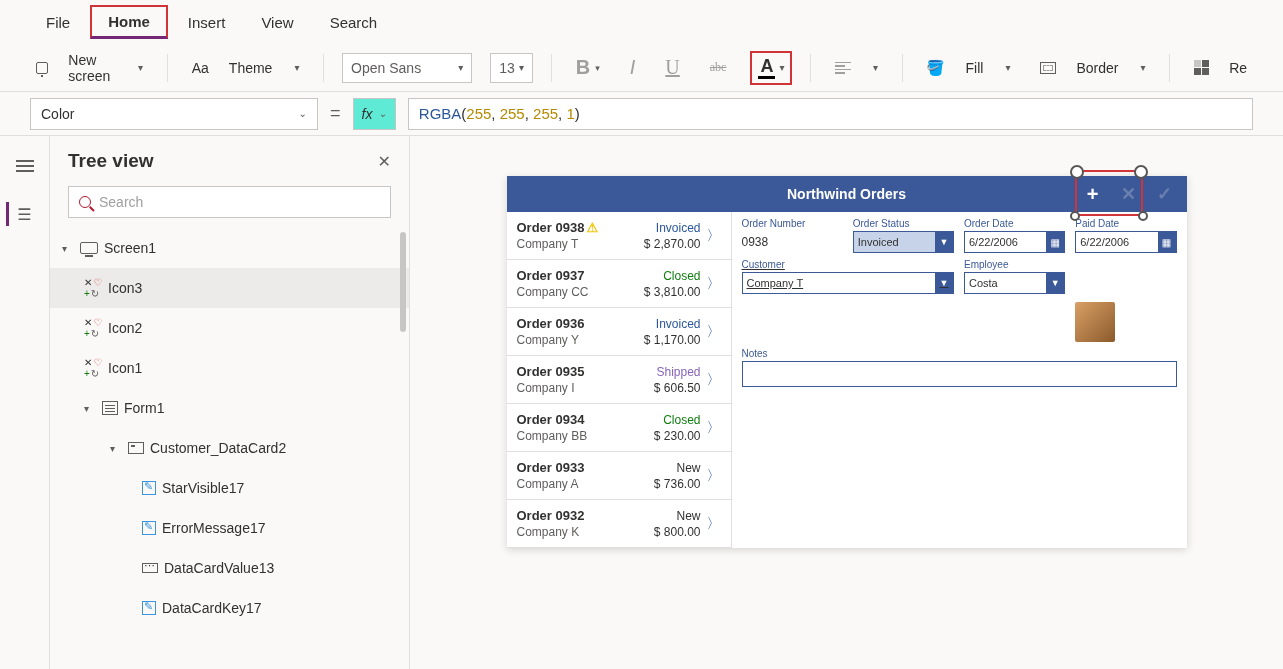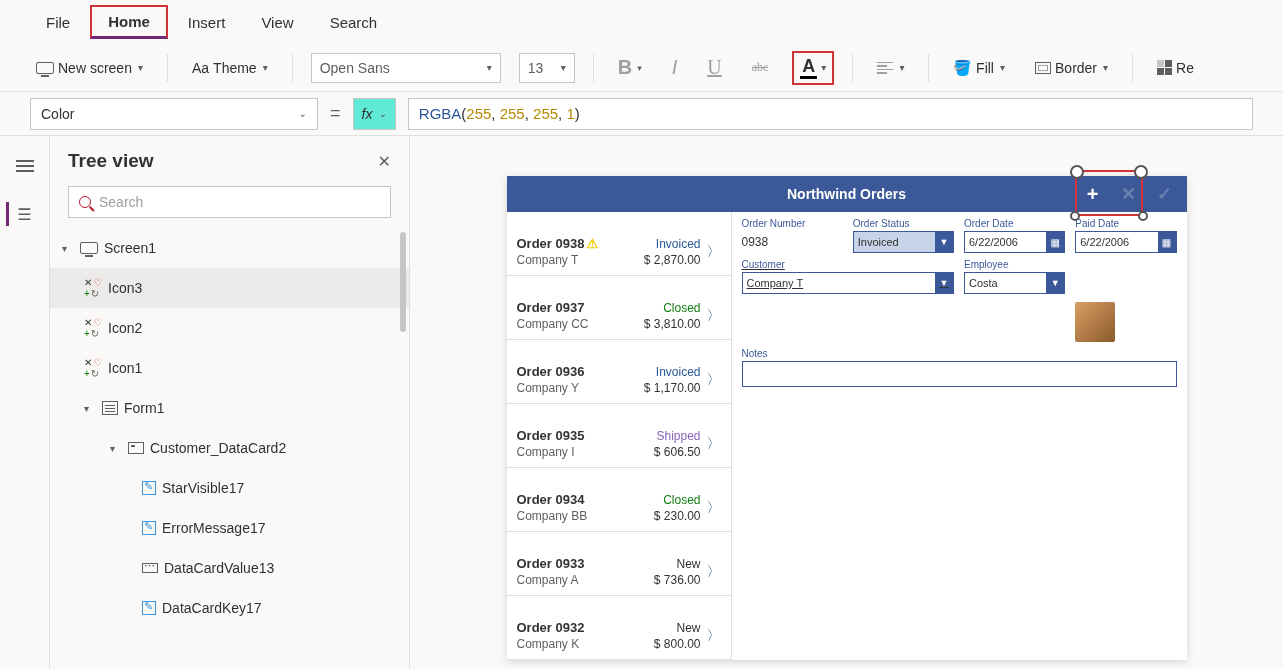--- a/index.html
+++ b/index.html
@@ -7,21 +7,21 @@
 
   
   .menubar { display: flex; align-items: center; padding: 0 30px; height: 44px; background: #faf9f8; gap: 4px; }
   .menu-item { padding: 6px 16px; cursor: pointer; font-size: 15px; color: #323130; }
   .menu-item.active { border: 2px solid #d13438; font-weight: 600; border-bottom: 3px solid #742774; }
   
   
   .ribbon { display: flex; align-items: center; height: 48px; padding: 0 30px; background: #faf9f8; border-bottom: 1px solid #e1dfdd; gap: 18px; }
   .ribbon-divider { width: 1px; height: 28px; background: #e1dfdd; }
   .chev { font-size: 10px; color: #605e5c; margin-left: 2px; }
-  .ribbon-btn { display: inline-flex; align-items: center; gap: 4px; padding: 4px 6px; cursor: pointer; color: #323130; }
+  .ribbon-btn { display: inline-flex; align-items: center; gap: 20px; padding: 4px 6px; cursor: pointer; color: #323130; }
   .font-select { border: 1px solid #c8c6c4; height: 30px; padding: 0 8px; display: flex; align-items: center; justify-content: space-between; color: #605e5c; background: #fff; }
   .font-name { width: 190px; }
   .font-size { width: 56px; }
   .fmt { color: #a19f9d; padding: 0 6px; cursor: pointer; font-family: "Times New Roman", serif; font-size: 20px; display:inline-flex; align-items:center; gap:3px;}
   .fmt .chev{font-size:9px;}
   .fmt.u { text-decoration: underline; }
   .fmt.strike { text-decoration: line-through; font-size:12px; font-family:"Segoe UI";}
   .fontcolor-box { border: 2px solid #d13438; padding: 4px 6px; display: inline-flex; align-items: center; gap: 2px; }
   .fontcolor-A { font-size: 18px; font-weight: 600; border-bottom: 3px solid #000; line-height: 1; padding: 0 2px 1px;}
   
@@ -66,21 +66,21 @@
   .title-check{ width:28px;height:28px; display:flex;align-items:center;justify-content:center; font-size:18px; cursor:pointer; color:#6b7fb0;}
   .selection-handles{position:absolute; right:44px; top:-6px; width:68px; height:46px; border:2px solid #d13438; pointer-events:none;}
   .selection-handles::before,.selection-handles::after{content:"";position:absolute;width:10px;height:10px;background:#fff;border:2px solid #555;border-radius:50%;}
   .selection-handles::before{left:-7px;top:-7px;}
   .selection-handles::after{right:-7px;top:-7px;}
   .sh-b1,.sh-b2{position:absolute;width:10px;height:10px;background:#fff;border:2px solid #555;border-radius:50%;bottom:-7px;}
   .sh-b1{left:-7px;} .sh-b2{right:-7px;}
 
   .app-body { display:flex; }
   .order-list { width: 225px; border-right:1px solid #e1dfdd; }
-  .order-item{ border-bottom:1px solid #e1dfdd; padding:8px 10px; display:flex; align-items:center; justify-content:space-between;margin-top:16px;}
+  .order-item{ border-bottom:1px solid #e1dfdd; padding:8px 10px; display:flex; align-items:center; justify-content:space-between;}
   .order-left{display:flex;flex-direction:column;gap:2px;}
   .order-title{font-weight:700; font-size:13px; display:flex;align-items:center;gap:2px;}
   .order-company{font-size:12px;color:#605e5c;}
   .order-right{display:flex;flex-direction:column; align-items:flex-end;gap:2px;}
   .order-status{font-size:12px;}
   .status-Invoiced{color:#2b579a;} .status-Closed{color:#107c10;} .status-Shipped{color:#8764b8;} .status-New{color:#323130;}
   .order-amount{font-size:12px;color:#323130;}
   .order-chev{color:#2b579a;font-size:14px;margin-left:6px;}
   .warn{color:#f2c811;font-size:13px;}
 

